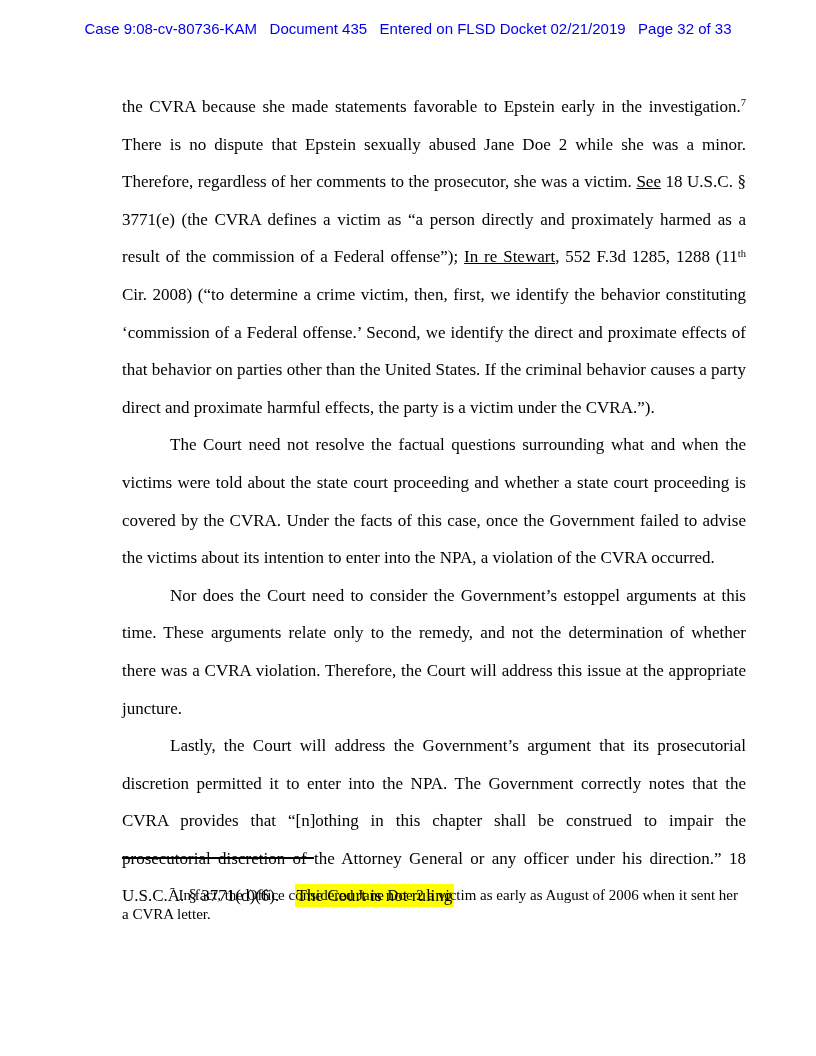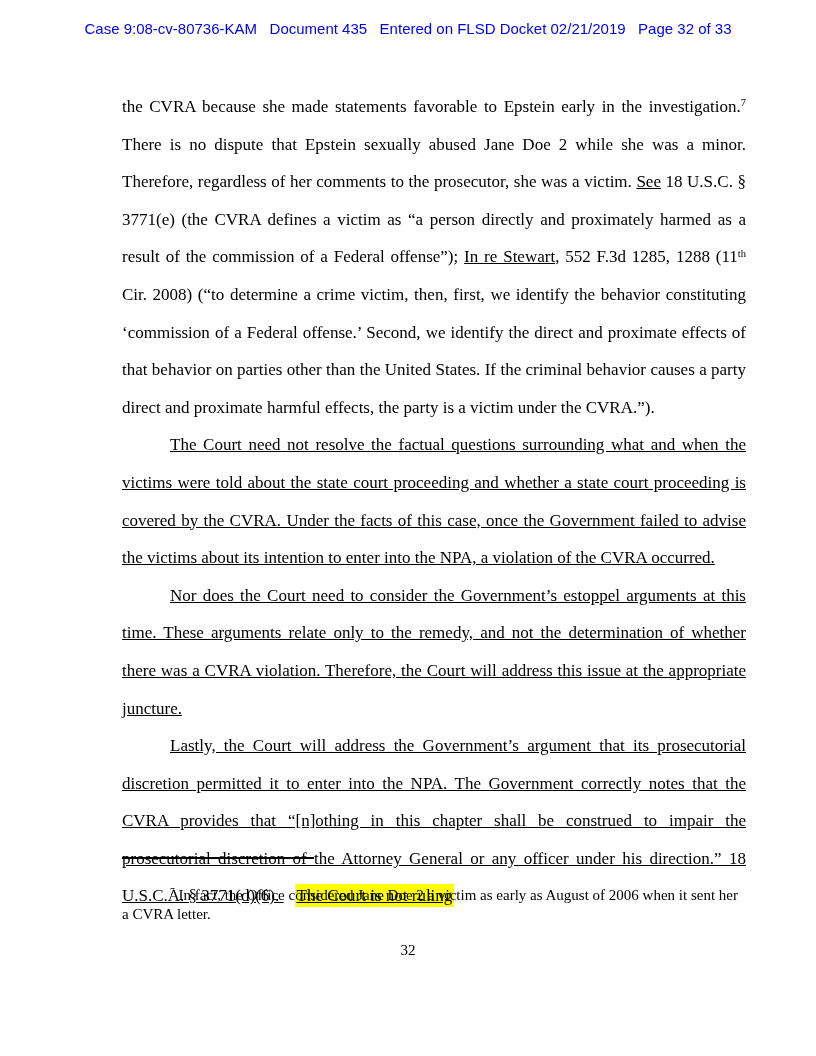--- a/index.html
+++ b/index.html
@@ -31,21 +31,21 @@
   .body-text {
     position: absolute;
     top: 88px;
     left: 96px;
     width: 624px;
     font-size: 17px;
     line-height: 37.6px;
     text-align: justify;
   }
   .para { text-indent: 0; }
-  .para.indent { text-indent: 48px; text-decoration: underline; }
+  .para.indent { text-indent: 48px; }
   .u { text-decoration: underline; }
   .hl {
     background: var(--hl, #ffff00);
     padding: 2px 2px;
     margin-left: 11px;
   }
   sup {
     font-size: 0.62em;
     line-height: 0;
     vertical-align: baseline;
@@ -91,15 +91,14 @@
       <div class="para"><span>the CVRA because she made statements favorable to Epstein early in the investigation.</span><sup>7</sup><span>  There is no dispute that Epstein sexually abused Jane Doe 2 while she was a minor.  Therefore, regardless of her comments to the prosecutor, she was a victim.  </span><span class="u">See</span><span> 18 U.S.C. § 3771(e) (the CVRA defines a victim as “a person directly and proximately harmed as a result of the commission of a Federal offense”); </span><span class="u">In re Stewart</span><span>, 552 F.3d 1285, 1288 (11</span><sup>th</sup><span> Cir. 2008) (“to determine a crime victim, then, first, we identify the behavior constituting ‘commission of a Federal offense.’ Second, we identify the direct and proximate effects of that behavior on parties other than the United States. If the criminal behavior causes a party direct and proximate harmful effects, the party is a victim under the CVRA.”).</span></div>
       <div class="para indent"><span>The Court need not resolve the factual questions surrounding what and when the victims were told about the state court proceeding and whether a state court proceeding is covered by the CVRA.  Under the facts of this case, once the Government failed to advise the victims about its intention to enter into the NPA, a violation of the CVRA occurred.</span></div>
       <div class="para indent"><span>Nor does the Court need to consider the Government’s estoppel arguments at this time. These arguments relate only to the remedy, and not the determination of whether there was a CVRA violation.  Therefore, the Court will address this issue at the appropriate juncture.</span></div>
       <div class="para indent"><span>Lastly, the Court will address the Government’s argument that its prosecutorial discretion permitted it to enter into the NPA.  The Government correctly notes that the CVRA provides that “[n]othing in this chapter shall be construed to impair the prosecutorial discretion of the Attorney General or any officer under his direction.” 18 U.S.C.A. § 3771(d)(6).  </span><span class="hl">The Court is not ruling</span></div>
     </div>
 
   <hr class="fn-sep">
 
   <div class="footnote"><span><sup>7</sup><span> In fact, the Office considered Jane Doe 2 a victim as early as August of 2006 when it sent her a CVRA letter.</span></span></div>
 
-  <div class="page-number">32</div>
 
 </div>
 
 </body></html>

